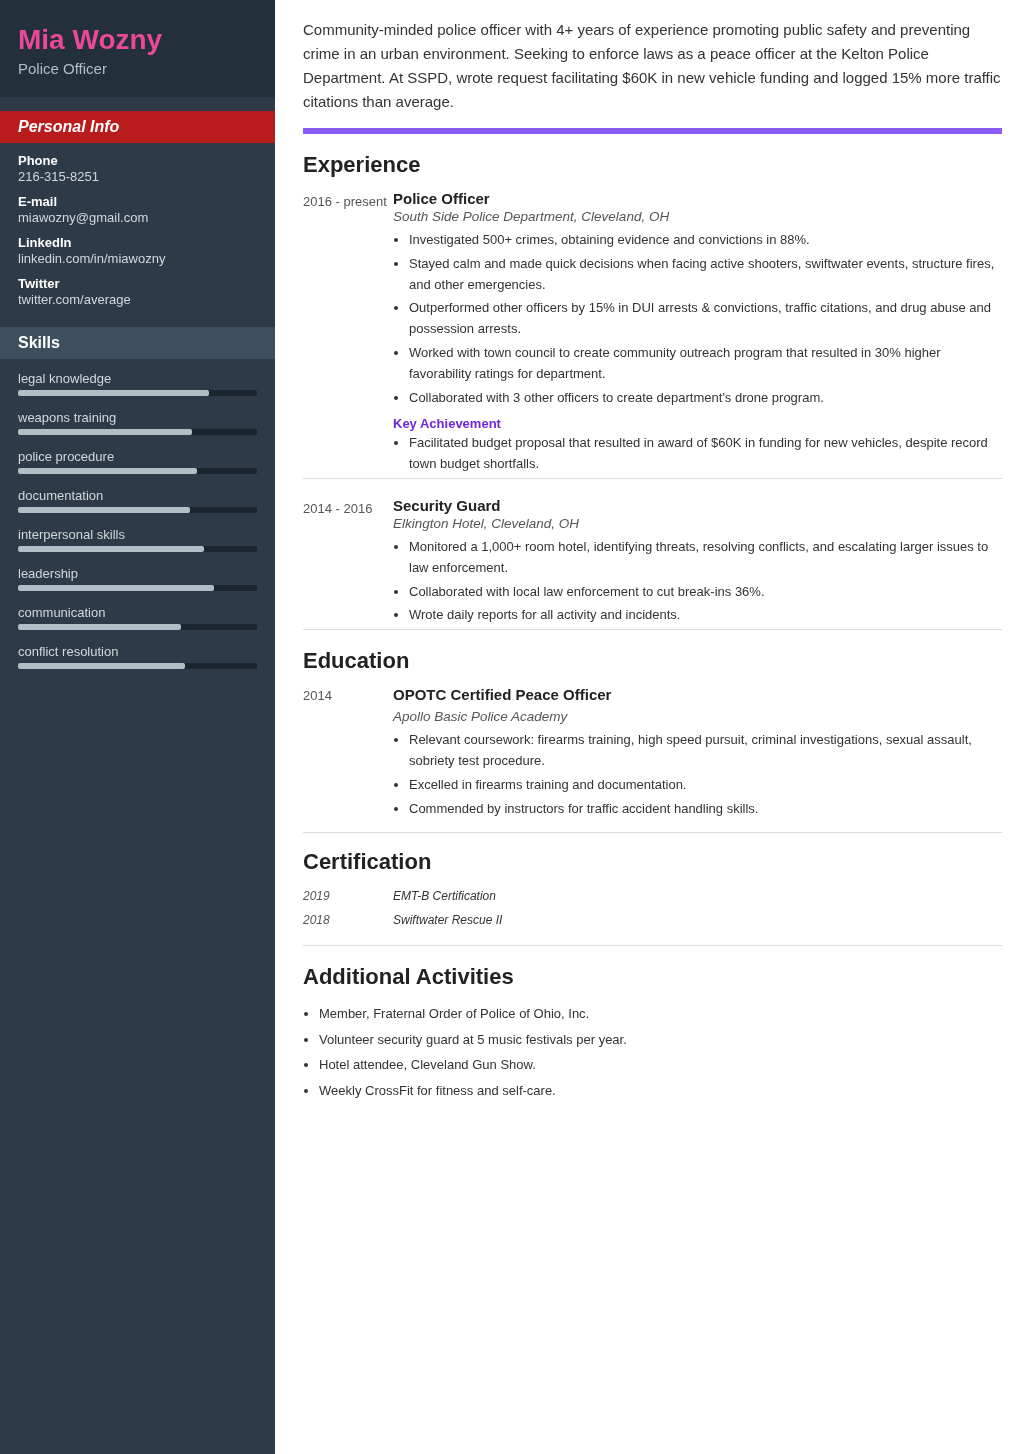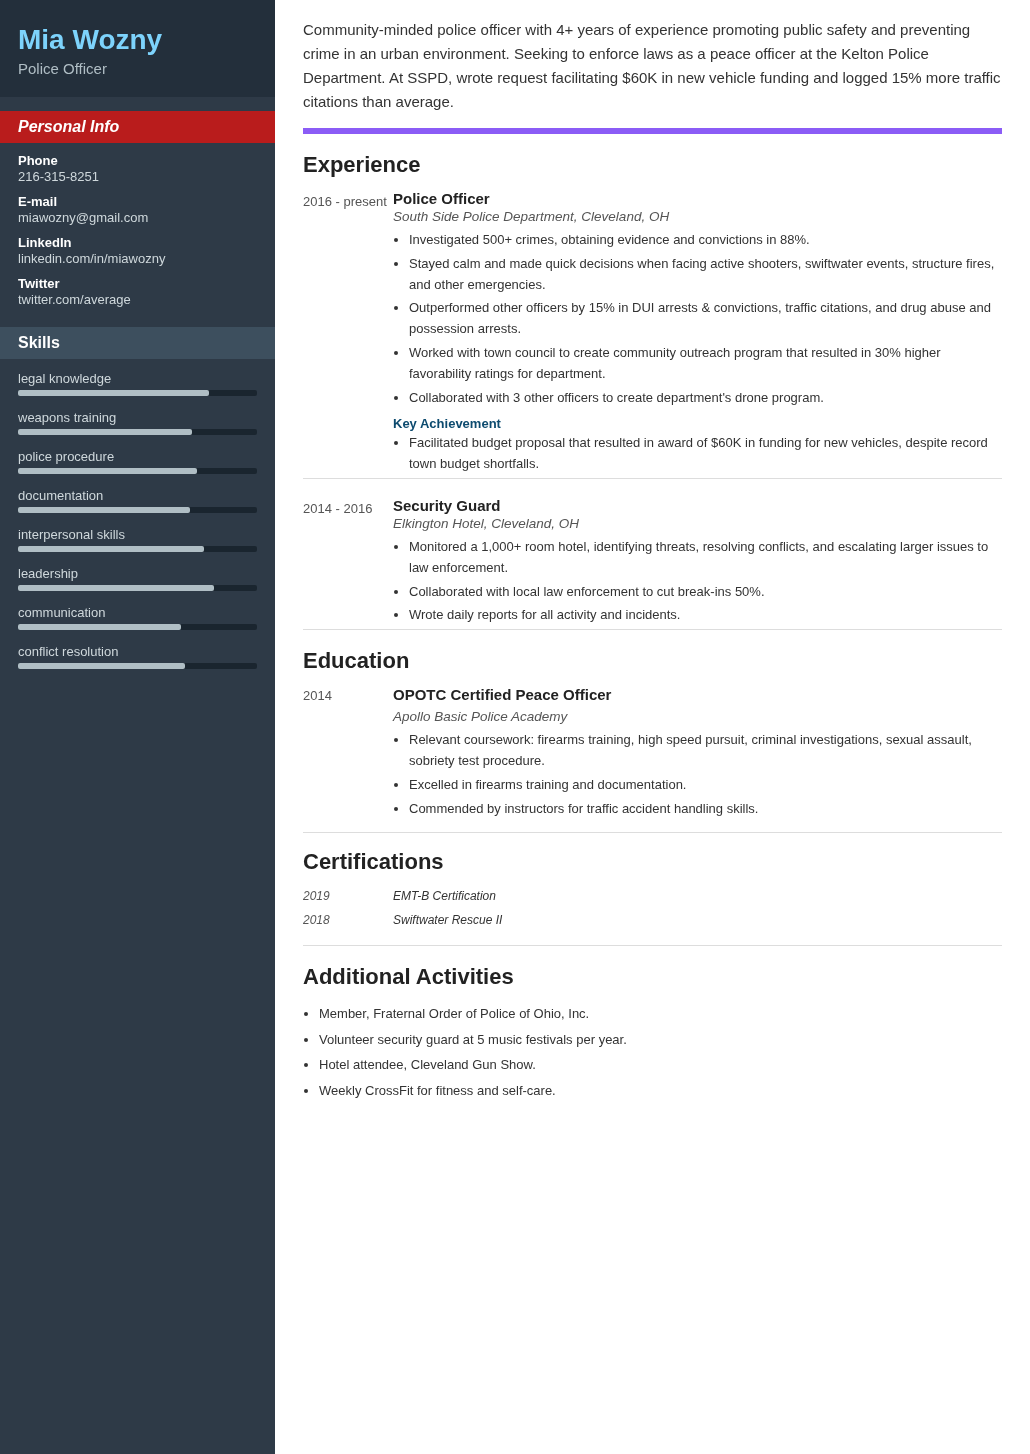--- a/index.html
+++ b/index.html
@@ -18,21 +18,21 @@
       padding: 0;
       min-height: 1454px;
     }
     .sidebar-header {
       background: #232f3b;
       padding: 24px 18px 20px 18px;
     }
     .sidebar-name {
       font-size: 28px;
       font-weight: bold;
-      color: #7dd3fc;
+      color: #ec4899;
       line-height: 1.15;
     }
     .sidebar-title {
       font-size: 15px;
       color: #b0bec5;
       margin-top: 4px;
     }
     .sidebar-section {
       padding: 14px 18px 4px 18px;
     }
@@ -145,21 +145,21 @@
       color: #333;
       padding-left: 16px;
       line-height: 1.6;
     }
     .exp-bullets li {
       margin-bottom: 3px;
     }
     .key-achievement-label {
       font-size: 13px;
       font-weight: bold;
-      color: #0c4a6e;
+      color: #6d28d9;
       margin-top: 8px;
       margin-bottom: 2px;
     }
     .edu-item {
       display: flex;
       margin-bottom: 16px;
       padding-bottom: 10px;
       border-bottom: 1px solid #ddd;
     }
     .edu-date {
@@ -325,21 +325,21 @@
     </ul>
     </div>
   </div>
         <div class="experience-item">
     <div class="exp-date">2014 - 2016</div>
     <div class="exp-details">
       <div class="exp-job-title">Security Guard</div>
       <div class="exp-company">Elkington Hotel, Cleveland, OH</div>
       <ul class="exp-bullets">
               <li>Monitored a 1,000+ room hotel, identifying threats, resolving conflicts, and escalating larger issues to law enforcement.</li>
-              <li>Collaborated with local law enforcement to cut break-ins 50%.</li>
+              <li>Collaborated with local law enforcement to cut break-ins 36%.</li>
               <li>Wrote daily reports for all activity and incidents.</li>
             </ul>
 
     </div>
   </div>
       </div>
   </div>
 
   <div>
     <div class="section-title">Education</div>
@@ -353,21 +353,21 @@
               <li>Relevant coursework: firearms training, high speed pursuit, criminal investigations, sexual assault, sobriety test procedure.</li>
               <li>Excelled in firearms training and documentation.</li>
               <li>Commended by instructors for traffic accident handling skills.</li>
             </ul>
     </div>
   </div>
       </div>
   </div>
 
   <div class="cert-section">
-    <div class="section-title">Certifications</div>
+    <div class="section-title">Certification</div>
     <div id="certifications-container">
         <div class="cert-item">
     <div class="cert-date">2019</div>
     <div class="cert-name">EMT-B Certification</div>
   </div>
         <div class="cert-item">
     <div class="cert-date">2018</div>
     <div class="cert-name">Swiftwater Rescue II</div>
   </div>
       </div>

